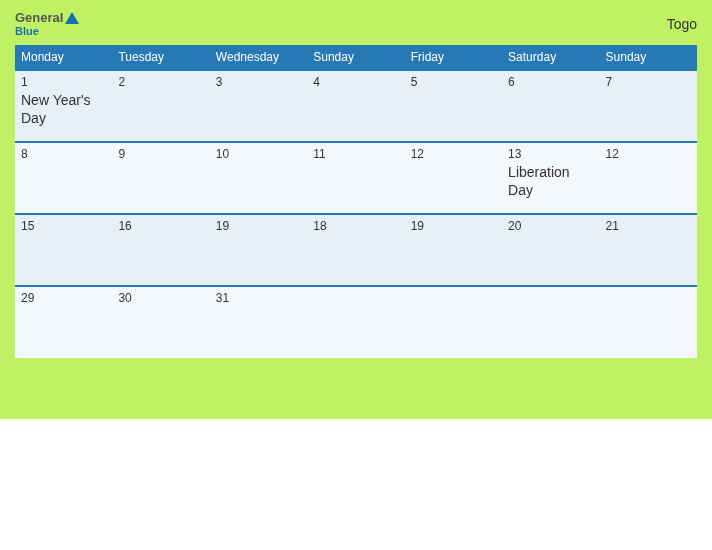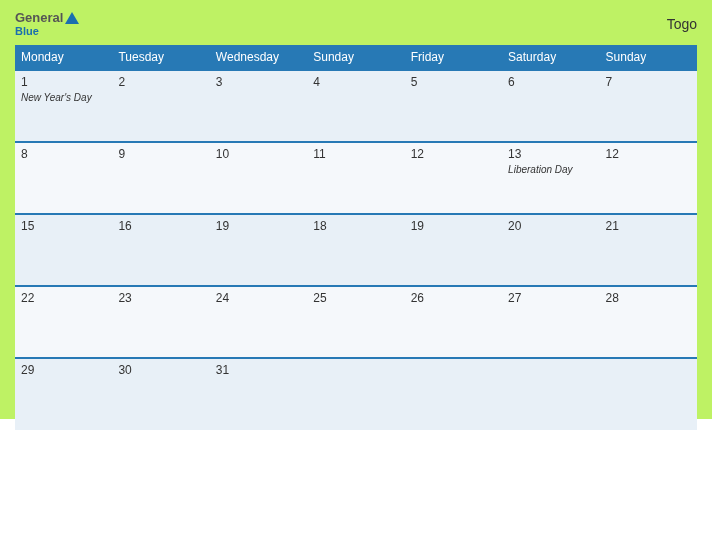--- a/index.html
+++ b/index.html
@@ -85,24 +85,23 @@
     }
     .day-number {
       display: block;
       font-size: 12px;
       font-weight: normal;
       color: #333;
       margin-bottom: 2px;
     }
     .holiday-label {
       display: block;
-      font-size: 10px;
+      font-size: 14px;
       color: #333;
       line-height: 1.3;
-      font-style: italic;
     }
     .logo-wrapper {
       display: flex;
       align-items: center;
       gap: 0px;
     }
     .logo-text-general {
       font-size: 13px;
       font-weight: bold;
       color: #555;
@@ -207,43 +206,20 @@
           </td>
           <td>
             <span class="day-number">20</span>
           </td>
           <td>
             <span class="day-number">21</span>
           </td>
         </tr>
         <tr>
           <td>
-            <span class="day-number">22</span>
-          </td>
-          <td>
-            <span class="day-number">23</span>
-          </td>
-          <td>
-            <span class="day-number">24</span>
-          </td>
-          <td>
-            <span class="day-number">25</span>
-          </td>
-          <td>
-            <span class="day-number">26</span>
-          </td>
-          <td>
-            <span class="day-number">27</span>
-          </td>
-          <td>
-            <span class="day-number">28</span>
-          </td>
-        </tr>
-        <tr>
-          <td>
             <span class="day-number">29</span>
           </td>
           <td>
             <span class="day-number">30</span>
           </td>
           <td>
             <span class="day-number">31</span>
           </td>
           <td></td>
           <td></td>

